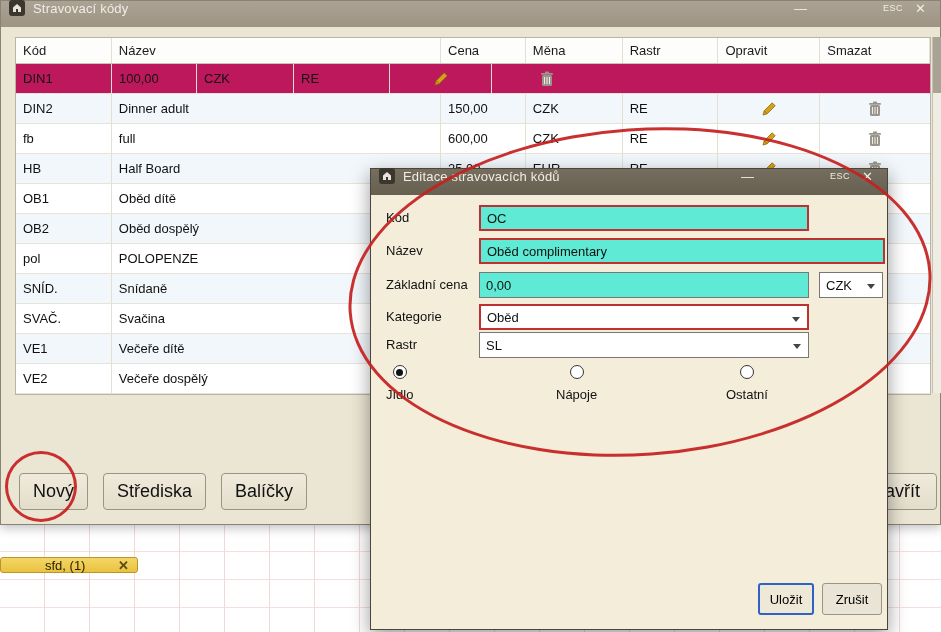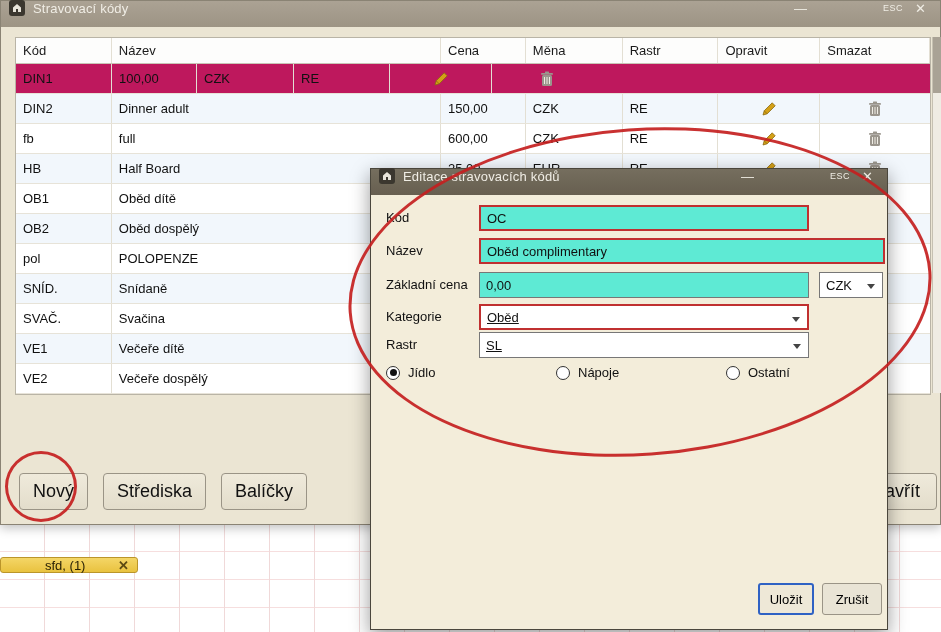--- a/index.html
+++ b/index.html
@@ -60,27 +60,27 @@
   
   .dialog { position:absolute; left:370px; top:168px; width:518px; height:462px; background:#f3edda;
     border:1px solid #4a463c; z-index:40; box-shadow:0 6px 18px rgba(0,0,0,.4); }
   .field { position:absolute; left:0; width:100%; height:26px; }
   .flabel { position:absolute; left:15px; top:5px; font-size:13px; color:#111; }
   .finput { position:absolute; left:108px; top:0; width:330px; height:26px; border:1px solid #777;
     background:#5eead4; font-family:"Liberation Sans",sans-serif; font-size:13px; padding:0 6px; color:#111; }
   .finput.wide { width:406px; }
   .invalid { border:2px solid #c03030 !important; }
   .fselect { position:absolute; left:108px; top:0; width:330px; height:26px; border:1px solid #777;
-    background:#fff; display:flex; align-items:center; padding:0 22px 0 6px; cursor:pointer;text-decoration:underline; }
+    background:#fff; display:flex; align-items:center; padding:0 22px 0 6px; cursor:pointer; }
   .fselect .arrow, .cur-select .arrow { position:absolute; right:7px; top:11px; width:0; height:0;
     border-left:4px solid transparent; border-right:4px solid transparent; border-top:5px solid #444; }
   .cur-select { position:absolute; left:448px; top:0; width:64px; height:26px; border:1px solid #777;
     background:#fff; display:flex; align-items:center; padding:0 20px 0 6px; cursor:pointer; }
   .radio-row { position:absolute; top:196px; left:0; width:100%; height:20px; }
-  .radio-item { position:absolute; display:flex; align-items:center; gap:8px; cursor:pointer; }
+  .radio-item { position:absolute; display:flex; align-items:center; gap:8px; cursor:pointer;flex-direction:column; }
   .radio { width:14px; height:14px; border:1px solid #333; border-radius:50%; background:#fff;
     display:flex; align-items:center; justify-content:center; }
   .rdot { width:7px; height:7px; border-radius:50%; background:#111; display:none; }
   .radio-item.checked .rdot { display:block; }
   .dlg-btn { position:absolute; top:414px; height:32px; font-size:13px; border-radius:3px;
     cursor:pointer; font-family:"Liberation Sans",sans-serif; }
   .btn-save { left:387px; width:56px; background:#eee8d7; border:2px solid #2f62c4; }
   .btn-cancel { left:451px; width:60px; background:#e9e4d5; border:1px solid #9a9486; }
 
   

